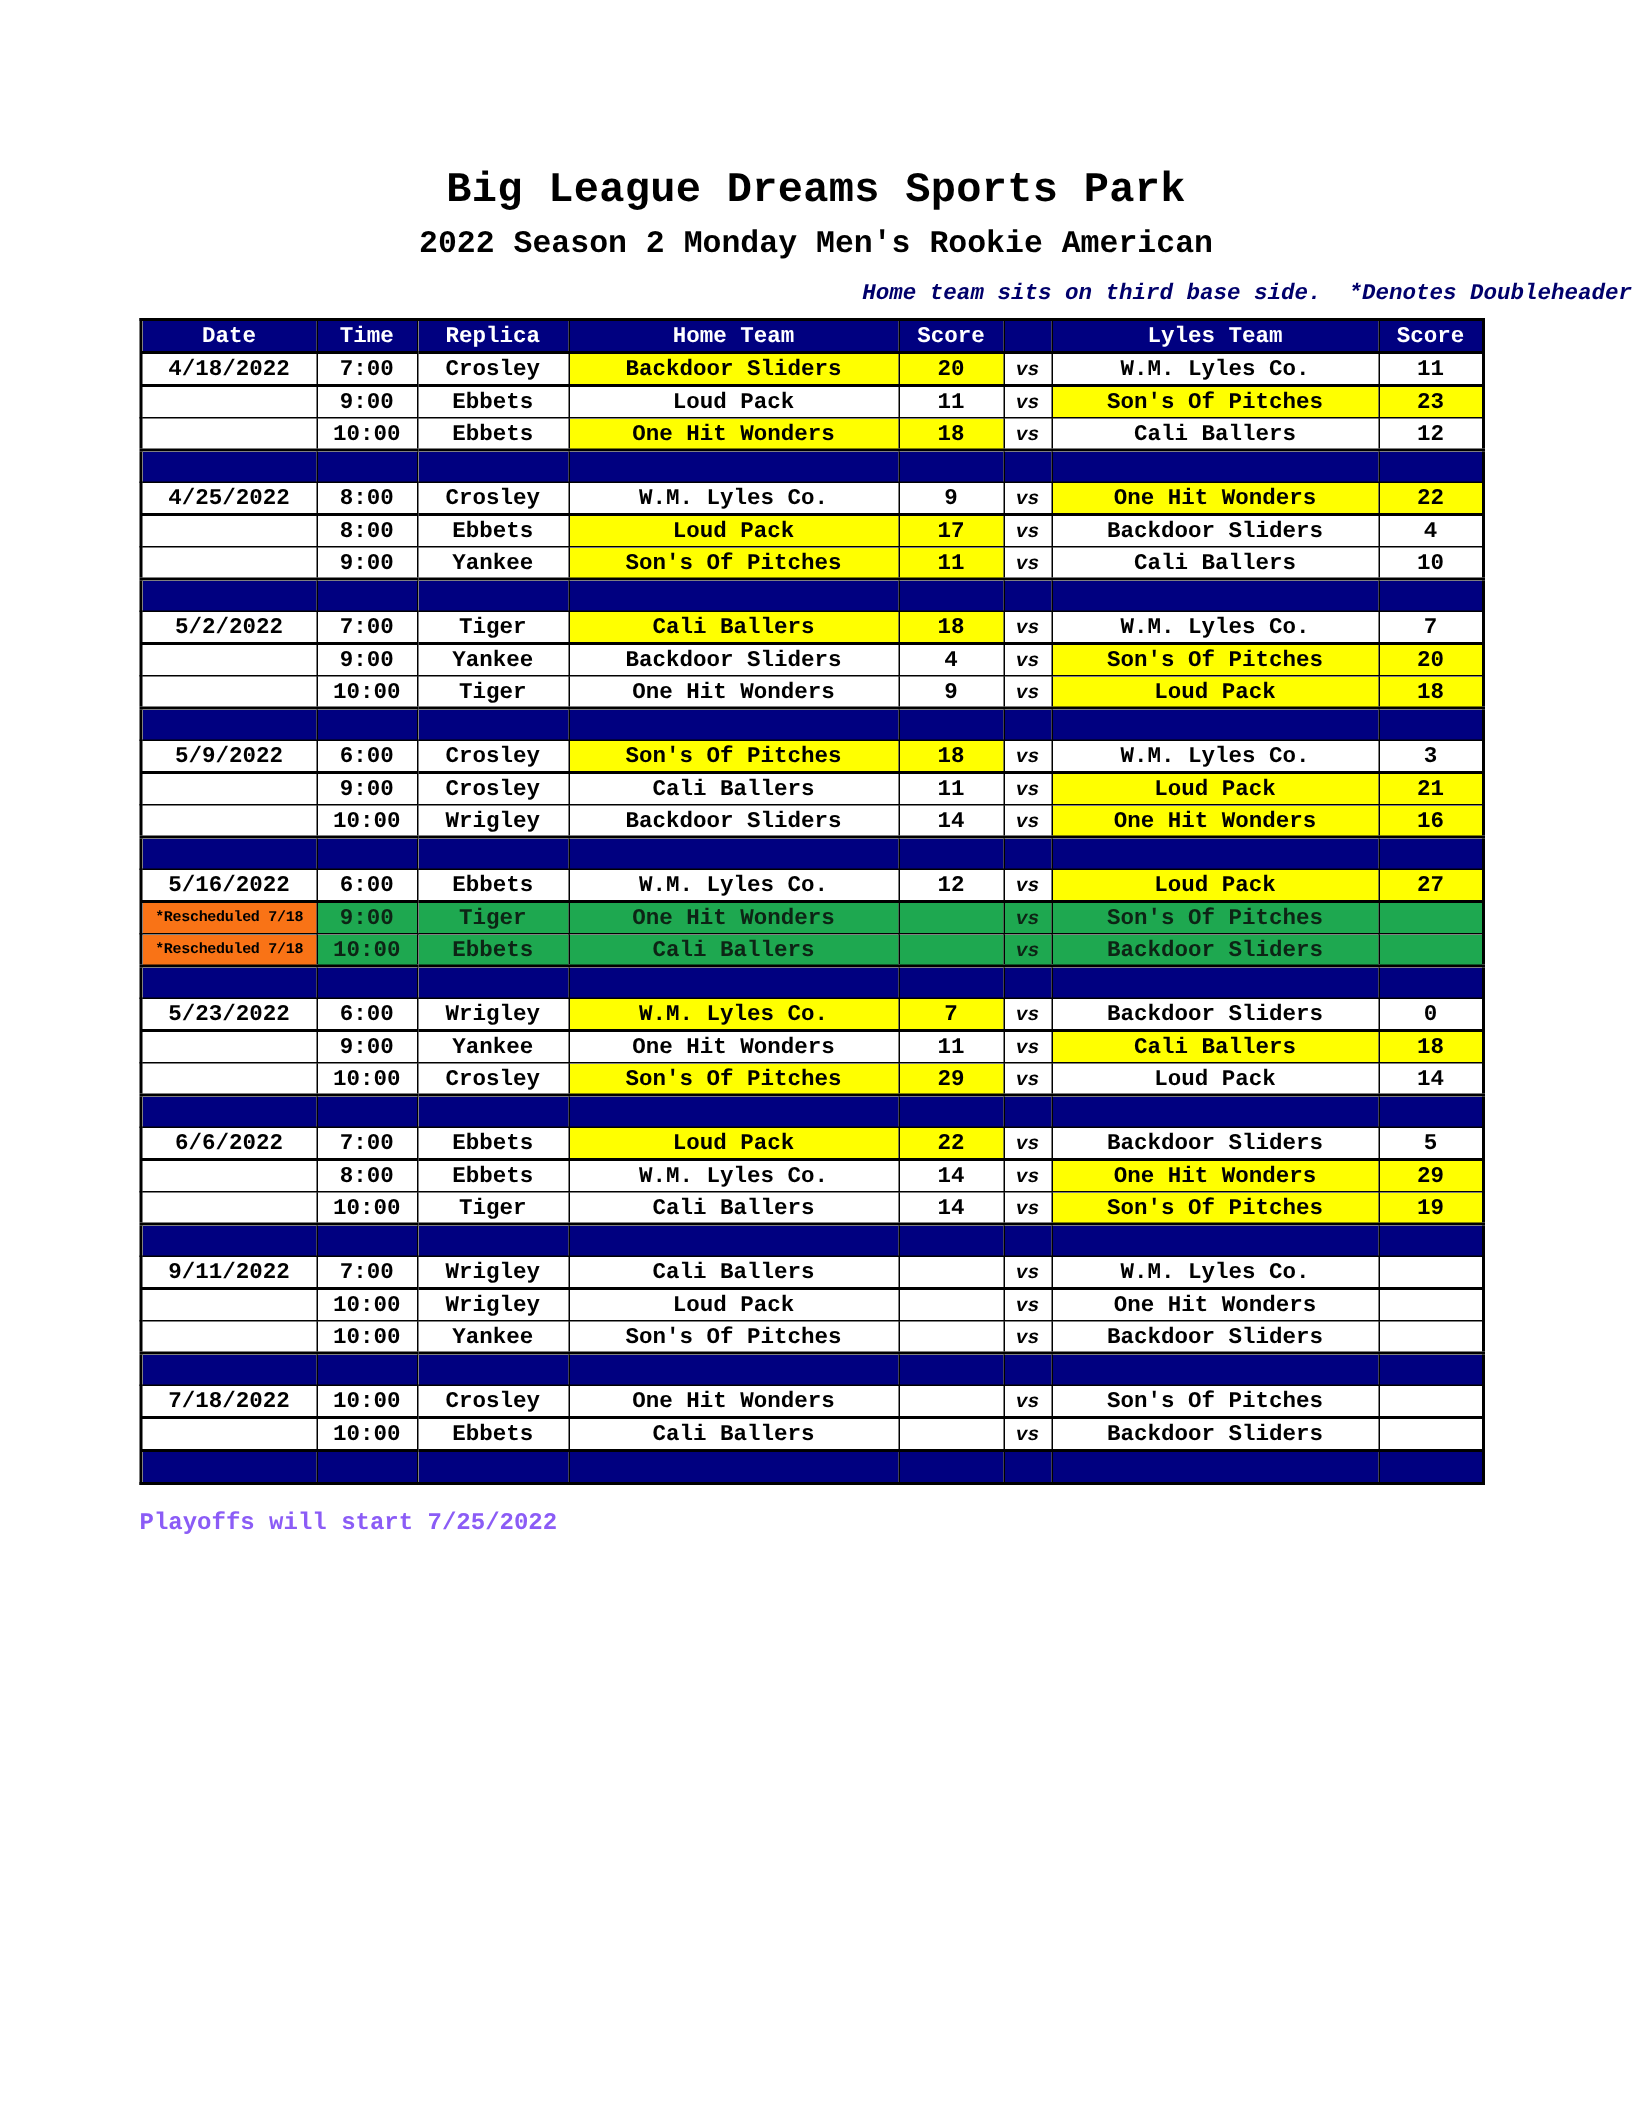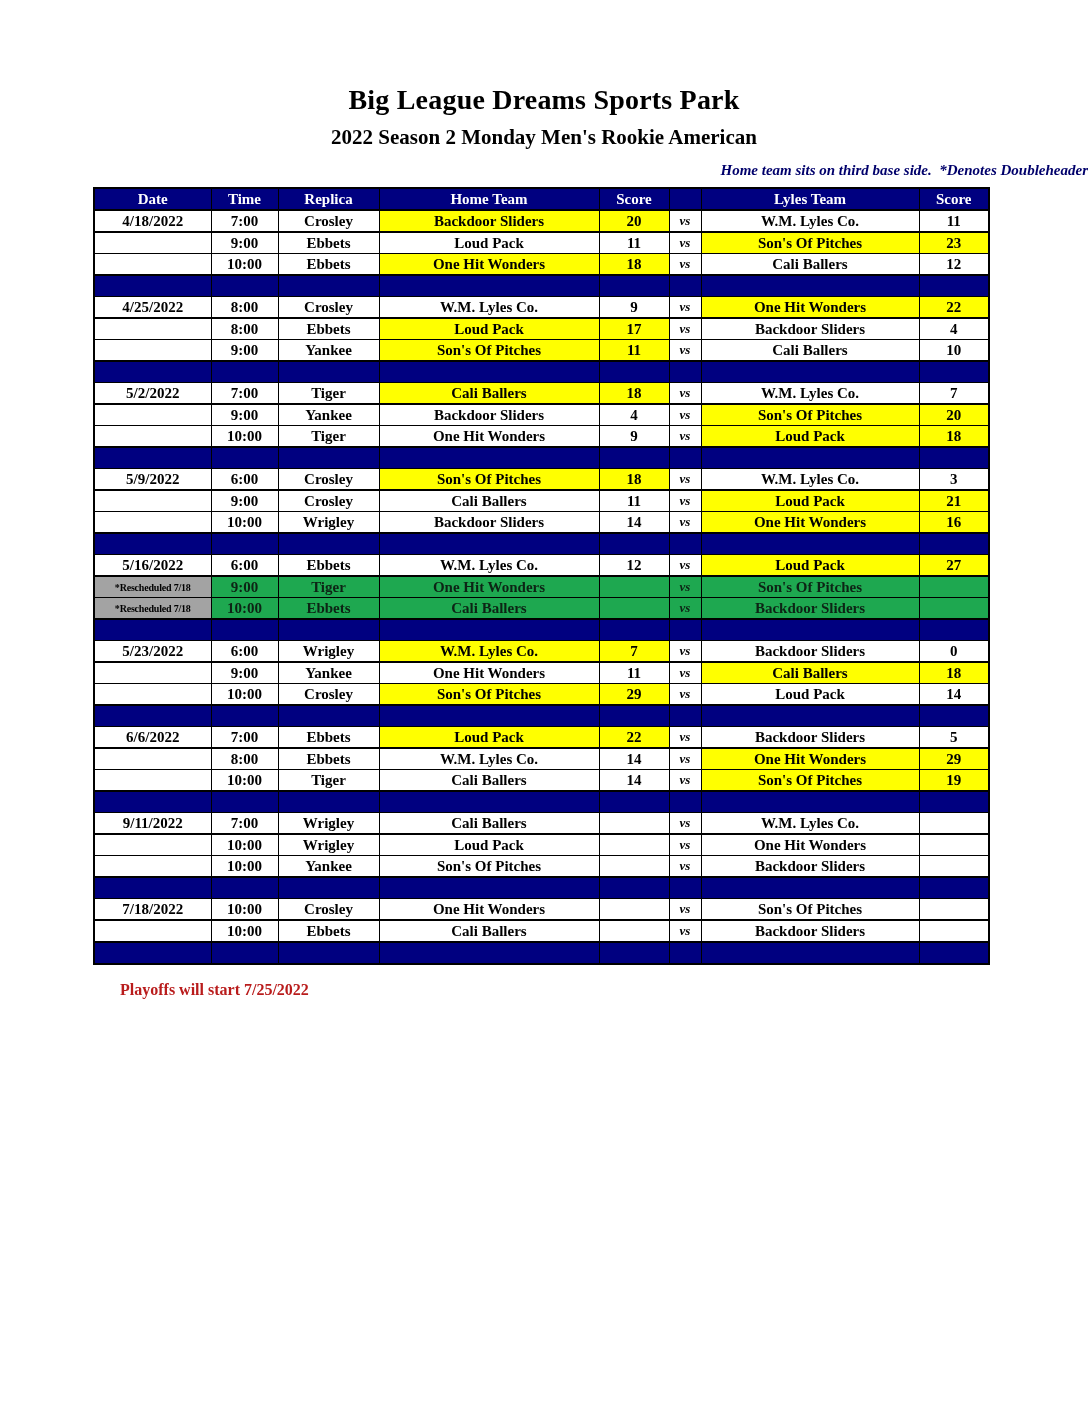--- a/index.html
+++ b/index.html
@@ -9,21 +9,21 @@
     --ink:#000000;
   }
   html,body{margin:0;padding:0;}
   body{
     width:1088px;height:1408px;
     background:#ffffff;
     font-family:"Liberation Serif","DejaVu Serif",serif;
     color:#000;
     overflow:hidden;
   }
-  .sheet{padding-top:84px;}
+  .sheet{padding-top:112px;font-family:Liberation Mono, monospace;}
   .title{
     text-align:center;
     font-size:28px;
     font-weight:bold;
     letter-spacing:.2px;
   }
   .subtitle{
     text-align:center;
     font-size:21px;
     font-weight:bold;
@@ -76,27 +76,27 @@
   }
   td.vs{
     font-size:13px;
     font-style:italic;
   }
   td.win{background:var(--yellow);}
   tr.first td{border-bottom-width:2px;}
   tr.last td{border-bottom-width:2px;}
   tr.spacer td{background:var(--navy);height:20px;}
   tr.green td{background:var(--green);color:#0d2415;}
-  tr.green td.date{background:#a3a3a3;color:#000;}
+  tr.green td.date{background:#f97316;color:#000;}
   td.date.small{font-size:10px;letter-spacing:-.2px;}
   .footer{
-    margin:7px 0 0 120px;
+    margin:7px 0 0 93px;
     font-size:16px;
     font-weight:bold;
-    color:#b91c1c;
+    color:#8b5cf6;
   }
 </style>
 </head>
 <body>
 
 <div class="sheet">
   <div class="title">Big League Dreams Sports Park</div>
   <div class="subtitle">2022 Season 2 Monday Men's Rookie American</div>
   <div class="note">Home team sits on third base side.  *Denotes Doubleheader</div>
 

